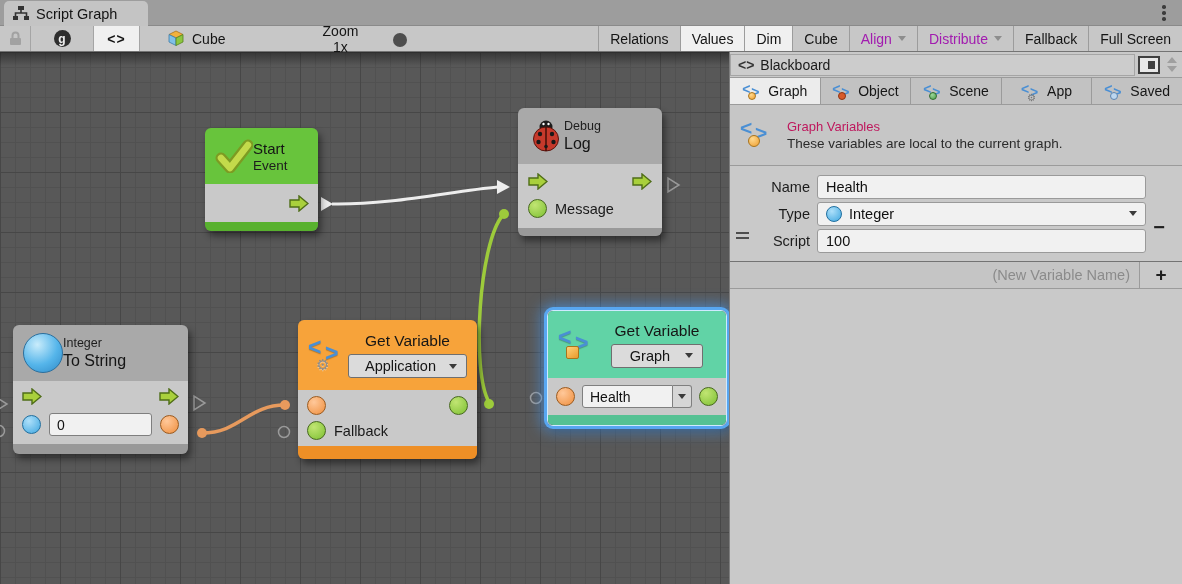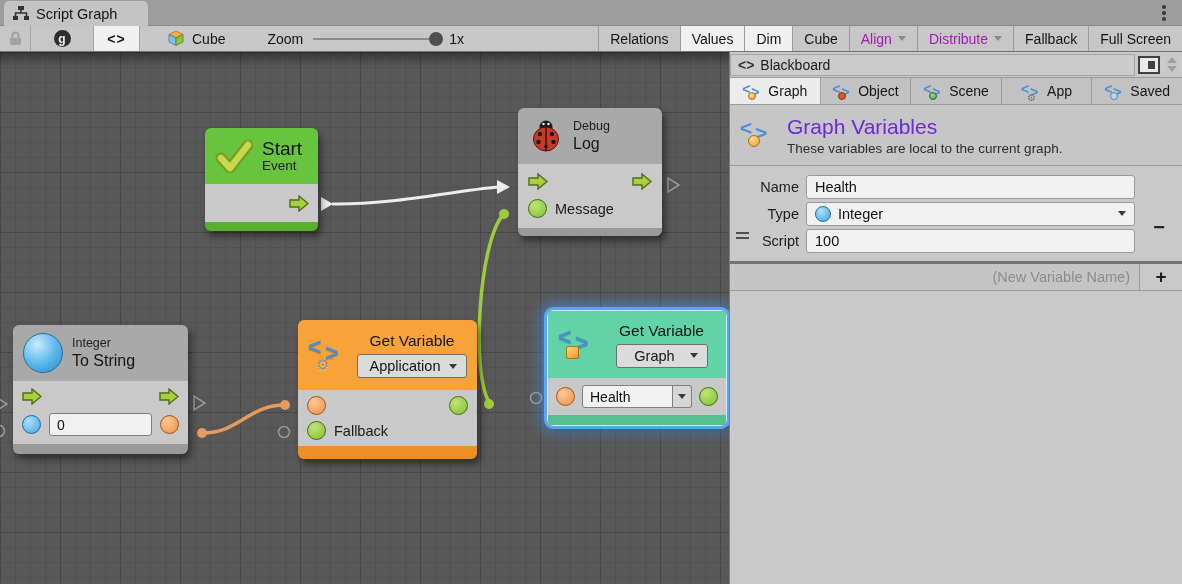--- a/index.html
+++ b/index.html
@@ -23,21 +23,21 @@
   .tbtn { display:flex; align-items:center; justify-content:center;
     font-size:14px; color:#141414; border-right:1px solid #a5a5a5; }
   .tbtn.rb { border-right:none; border-left:1px solid #9c9c9c; padding:0 11px; }
   .tbtn.active { background:#f0f0f0; }
   .tbtn.disabled { color:#a21caf;text-align:right; }
   .lockbtn { width:31px; }
   .gbtn { width:63px; }
   .codebtn { width:46px; font-weight:bold; letter-spacing:1px; }
   .gcircle { width:17px; height:17px; border-radius:50%; background:#2e2e2e; color:#efefef;
     font-size:12px; font-weight:bold; display:flex; align-items:center; justify-content:center; }
-  .zoomwrap { display:flex; align-items:center; }
+  .zoomwrap { display:flex; align-items:center;flex-direction:column; }
   .slider-track { position:relative; width:126px; height:2px; background:#8b8b8b;
     margin:0 10px 0 10px; }
   .slider-handle { position:absolute; right:-4px; top:-6px; width:14px; height:14px;
     border-radius:50%; background:#4e4e4e; }
   .tspacer { flex:0 0 auto; }
   .rightbtns { margin-left:auto; display:flex; }
   .darr { width:0; height:0; border-left:4px solid transparent; border-right:4px solid transparent;
     border-top:5px solid #3a3a3a; margin-left:6px; }
   .darr.dim { border-top-color:#8d8d8d; }
 
@@ -49,21 +49,21 @@
       linear-gradient(to bottom,#474747 1px,transparent 1px),
       linear-gradient(to right,#515151 1px,transparent 1px),
       linear-gradient(to bottom,#515151 1px,transparent 1px);
     background-size:60px 60px,60px 60px,15px 15px,15px 15px; }
   #canvas::before { content:""; position:absolute; left:0; top:0; right:0; height:14px;
     background:linear-gradient(rgba(20,20,20,.5), rgba(20,20,20,0)); pointer-events:none; z-index:5; }
   #wires { position:absolute; left:0; top:0; z-index:1; }
 
   
   .node { position:absolute; border-radius:6px; box-shadow:3px 5px 7px rgba(0,0,0,.45); z-index:2; }
-  .nhead { border-radius:6px 6px 0 0; display:flex; align-items:center; gap:9px; padding:0 10px; }
+  .nhead { border-radius:6px 6px 0 0; display:flex; align-items:center; padding:0 10px; }
   .nbody { background:#c9c9c9; padding:6px 9px; }
   .nfoot { border-radius:0 0 6px 6px; }
   .ttl-sm { font-size:12.5px; line-height:15px; color:#1d1d1d; }
   .ttl-lg { font-size:16px; line-height:19px; color:#151515; }
   .prow { display:flex; align-items:center; }
   .pcircle { width:19px; height:19px; border-radius:50%; border:1.5px solid #555; flex:0 0 auto; }
   .pc-green { background:radial-gradient(circle at 35% 30%, #c1e573, #7dc032); border-color:#47691c; }
   .pc-orange{ background:radial-gradient(circle at 35% 30%, #ffc89a, #ef8f3e); border-color:#9c5a1d; }
   .pc-blue  { background:radial-gradient(circle at 35% 30%, #aee0fa, #3fa7e0); border-color:#1f6fa0; }
   .plabel { font-size:14.5px; margin-left:8px; color:#191919; }
@@ -167,24 +167,24 @@
     border-radius:0; top:6px; left:6px; }
   .ms-saved { background:#bcd6ef; border:1px solid #5d84ad; border-radius:1px; }
 
   .bb-section { height:61px; border-bottom:1px solid #9b9b9b; background:#c6c6c6;
     display:flex; align-items:center; gap:11px; padding:0 10px; }
   .bigicon { position:relative; width:36px; height:34px; flex:0 0 auto; }
   .bigicon b { position:absolute; font-size:21px; font-weight:bold; color:#4a8fd4; }
   .bigicon b.l { left:0; top:-2px; }
   .bigicon b.g { left:15px; top:3px; }
   .bigicon .ms { position:absolute; left:8px; top:17px; width:12px; height:12px; border-radius:50%; }
-  .sec-title { font-size:21px; color:#6d28d9; margin-bottom:2px; }
+  .sec-title { font-size:13px; color:#be185d; margin-bottom:2px; }
   .sec-sub { font-size:13.5px; color:#2b2b2b; }
 
-  .bb-vars { border-bottom:3px solid #737373; padding:8px 0 6px 0; position:relative; }
+  .bb-vars { border-bottom:1px solid #737373; padding:8px 0 6px 11px; position:relative; }
   .vrow { display:flex; align-items:center; height:25px; margin:0 0 2px 0; }
   .vlabel { width:76px; text-align:right; padding-right:7px; font-size:14.5px; color:#1c1c1c; }
   .vfield { width:329px; height:24px; background:#f1f1f1; border:1px solid #9a9a9a; border-radius:3px;
     display:flex; align-items:center; padding:0 8px; font-size:14.5px; color:#101010; }
   .vfield .darr { margin-left:auto; }
   .typecircle { width:16px; height:16px; border-radius:50%; margin-right:7px;
     background:radial-gradient(circle at 35% 30%, #aee0fa, #3fa7e0); border:1px solid #1f6fa0; }
   .eqhandle { position:absolute; left:6px; top:63px; width:13px; }
   .eqhandle i { display:block; height:2px; background:#4e4e4e; margin:3px 0; }
   .minusbtn { position:absolute; right:8px; top:48px; width:30px; height:26px;
@@ -290,21 +290,21 @@
       <circle cx="-1" cy="379" r="5.5" stroke="#9a9a9a" stroke-width="1.5" fill="none"></circle>
     </svg>
 
     <div class="node" id="node-start">
       <div class="nhead">
         <svg width="38" height="34" viewBox="0 0 38 34">
           <path d="M6 19 L15 29 L33 6" stroke="#7d9b22" stroke-width="11" fill="none" stroke-linecap="round" stroke-linejoin="round"></path>
           <path d="M6 19 L15 29 L33 6" stroke="#c3da4b" stroke-width="6.5" fill="none" stroke-linecap="round" stroke-linejoin="round"></path>
         </svg>
         <div>
-          <div class="ttl-lg" style="font-size:19px;">Start</div>
+          <div class="ttl-lg" style="font-size:15px;">Start</div>
           <div class="ttl-sm" style="font-size:13.5px;">Event</div>
         </div>
       </div>
       <div class="nbody">
         <svg class="flowarrow" width="20" height="17" viewBox="0 0 20 17">
           <path d="M1 5 H10 V1 L19 8.5 L10 16 V12 H1 Z" fill="#a9d03c" stroke="#4f6d17" stroke-width="1.4"></path>
         </svg>
       </div>
       <div class="nfoot"></div>
     </div>

